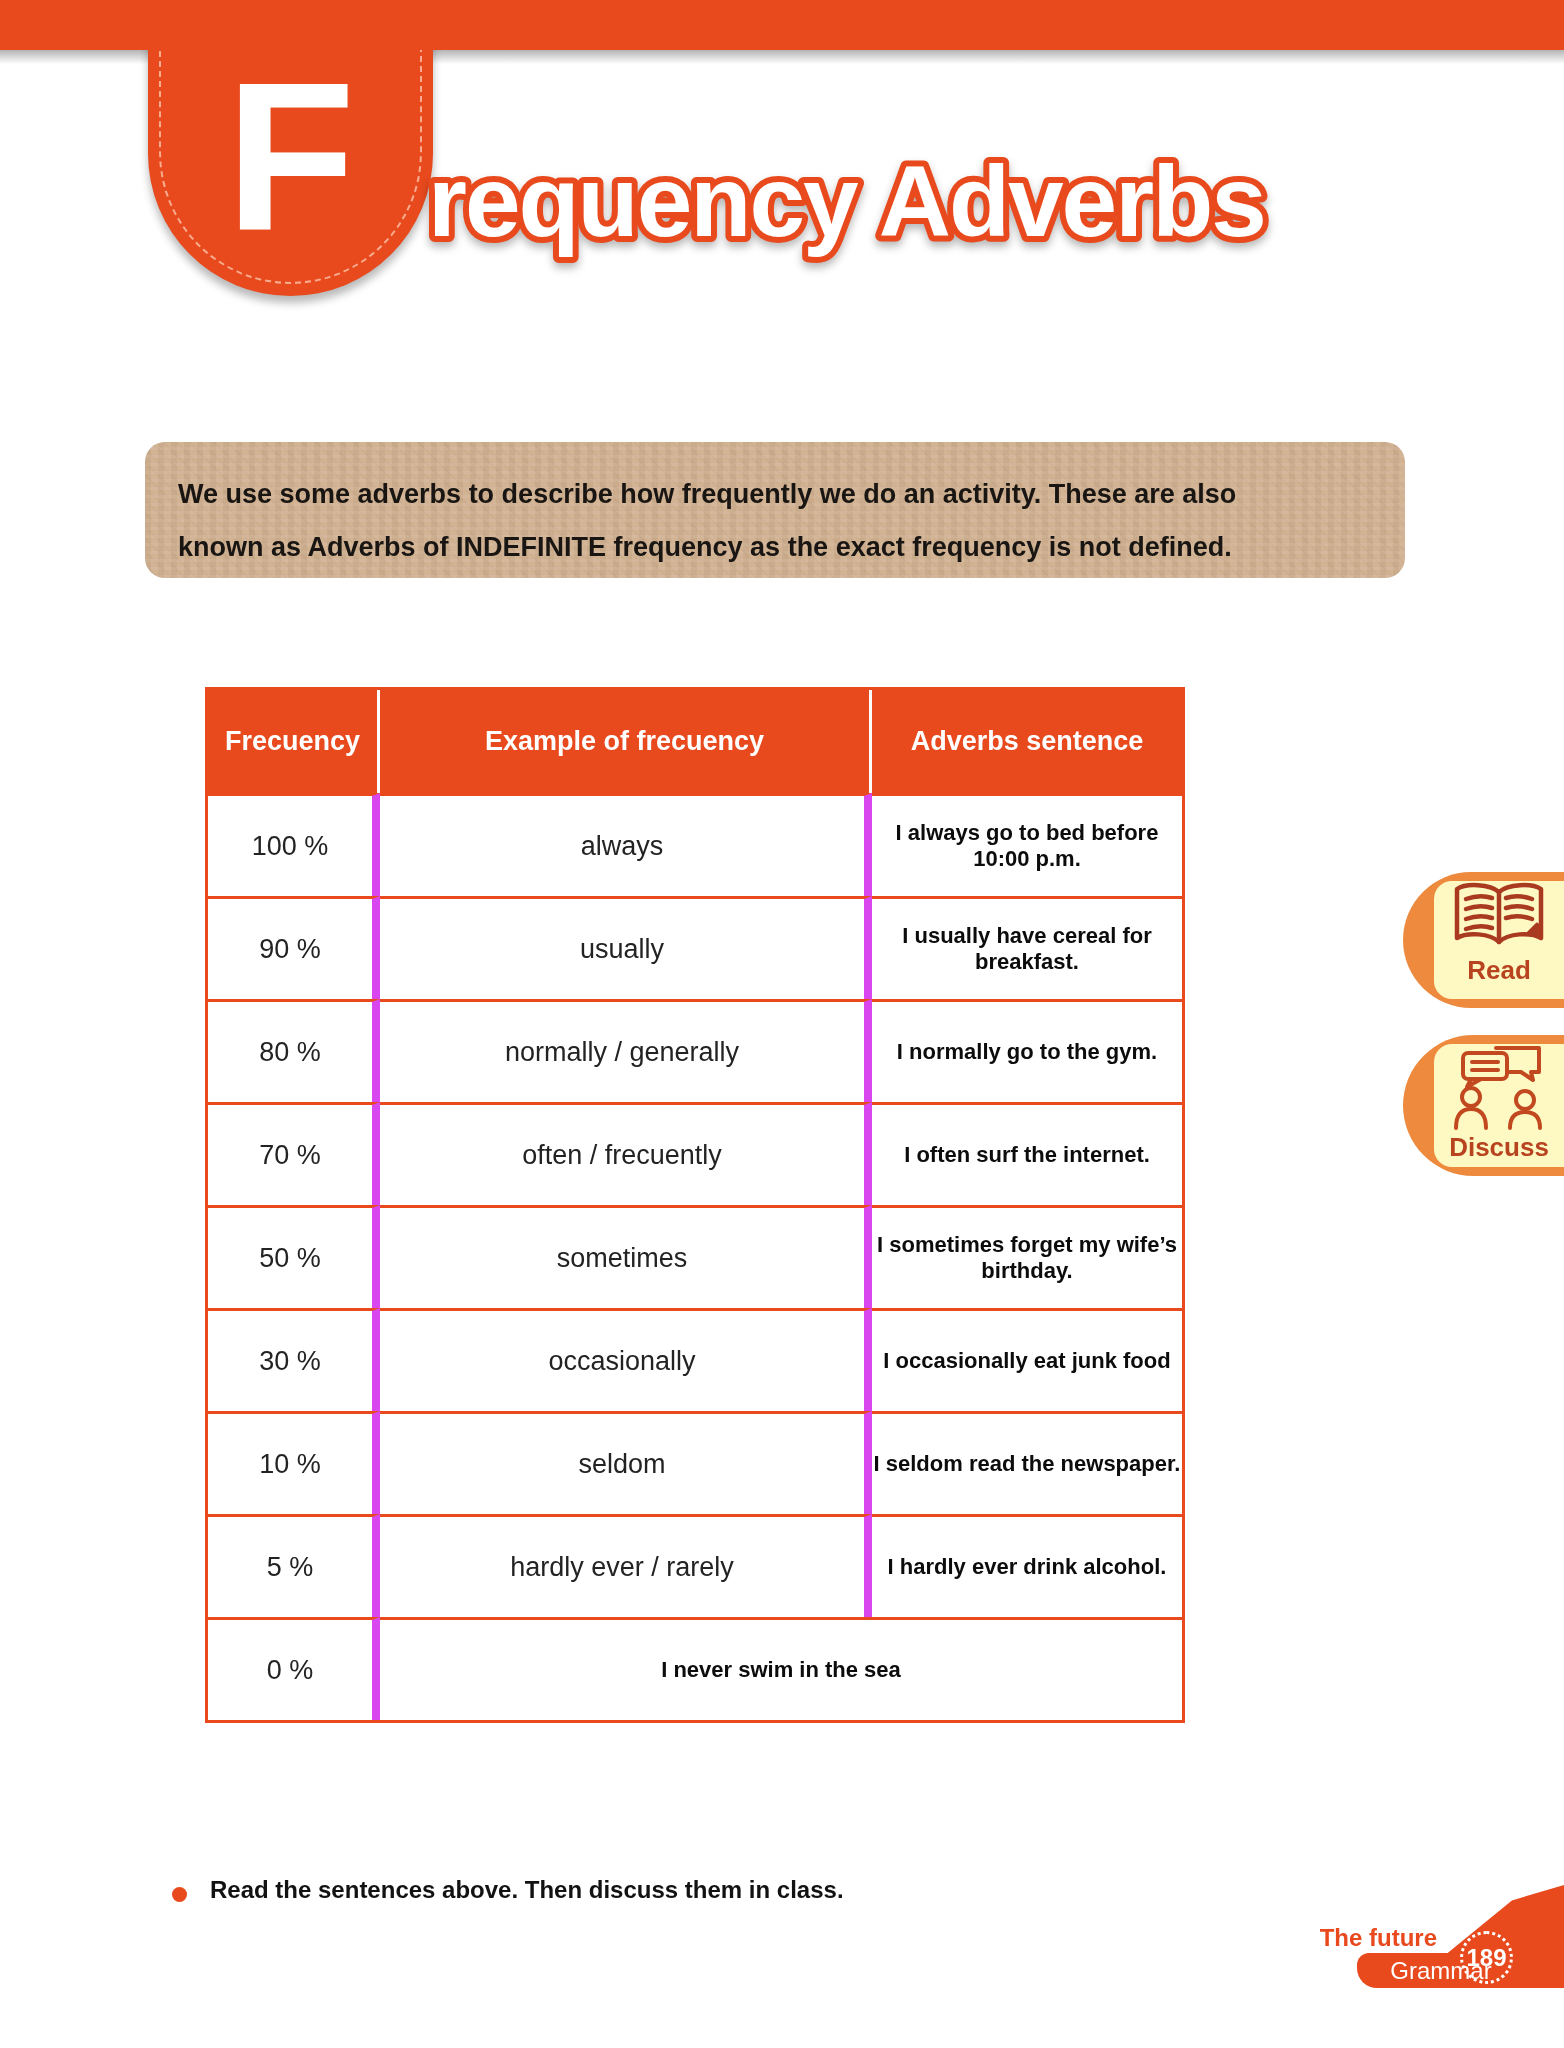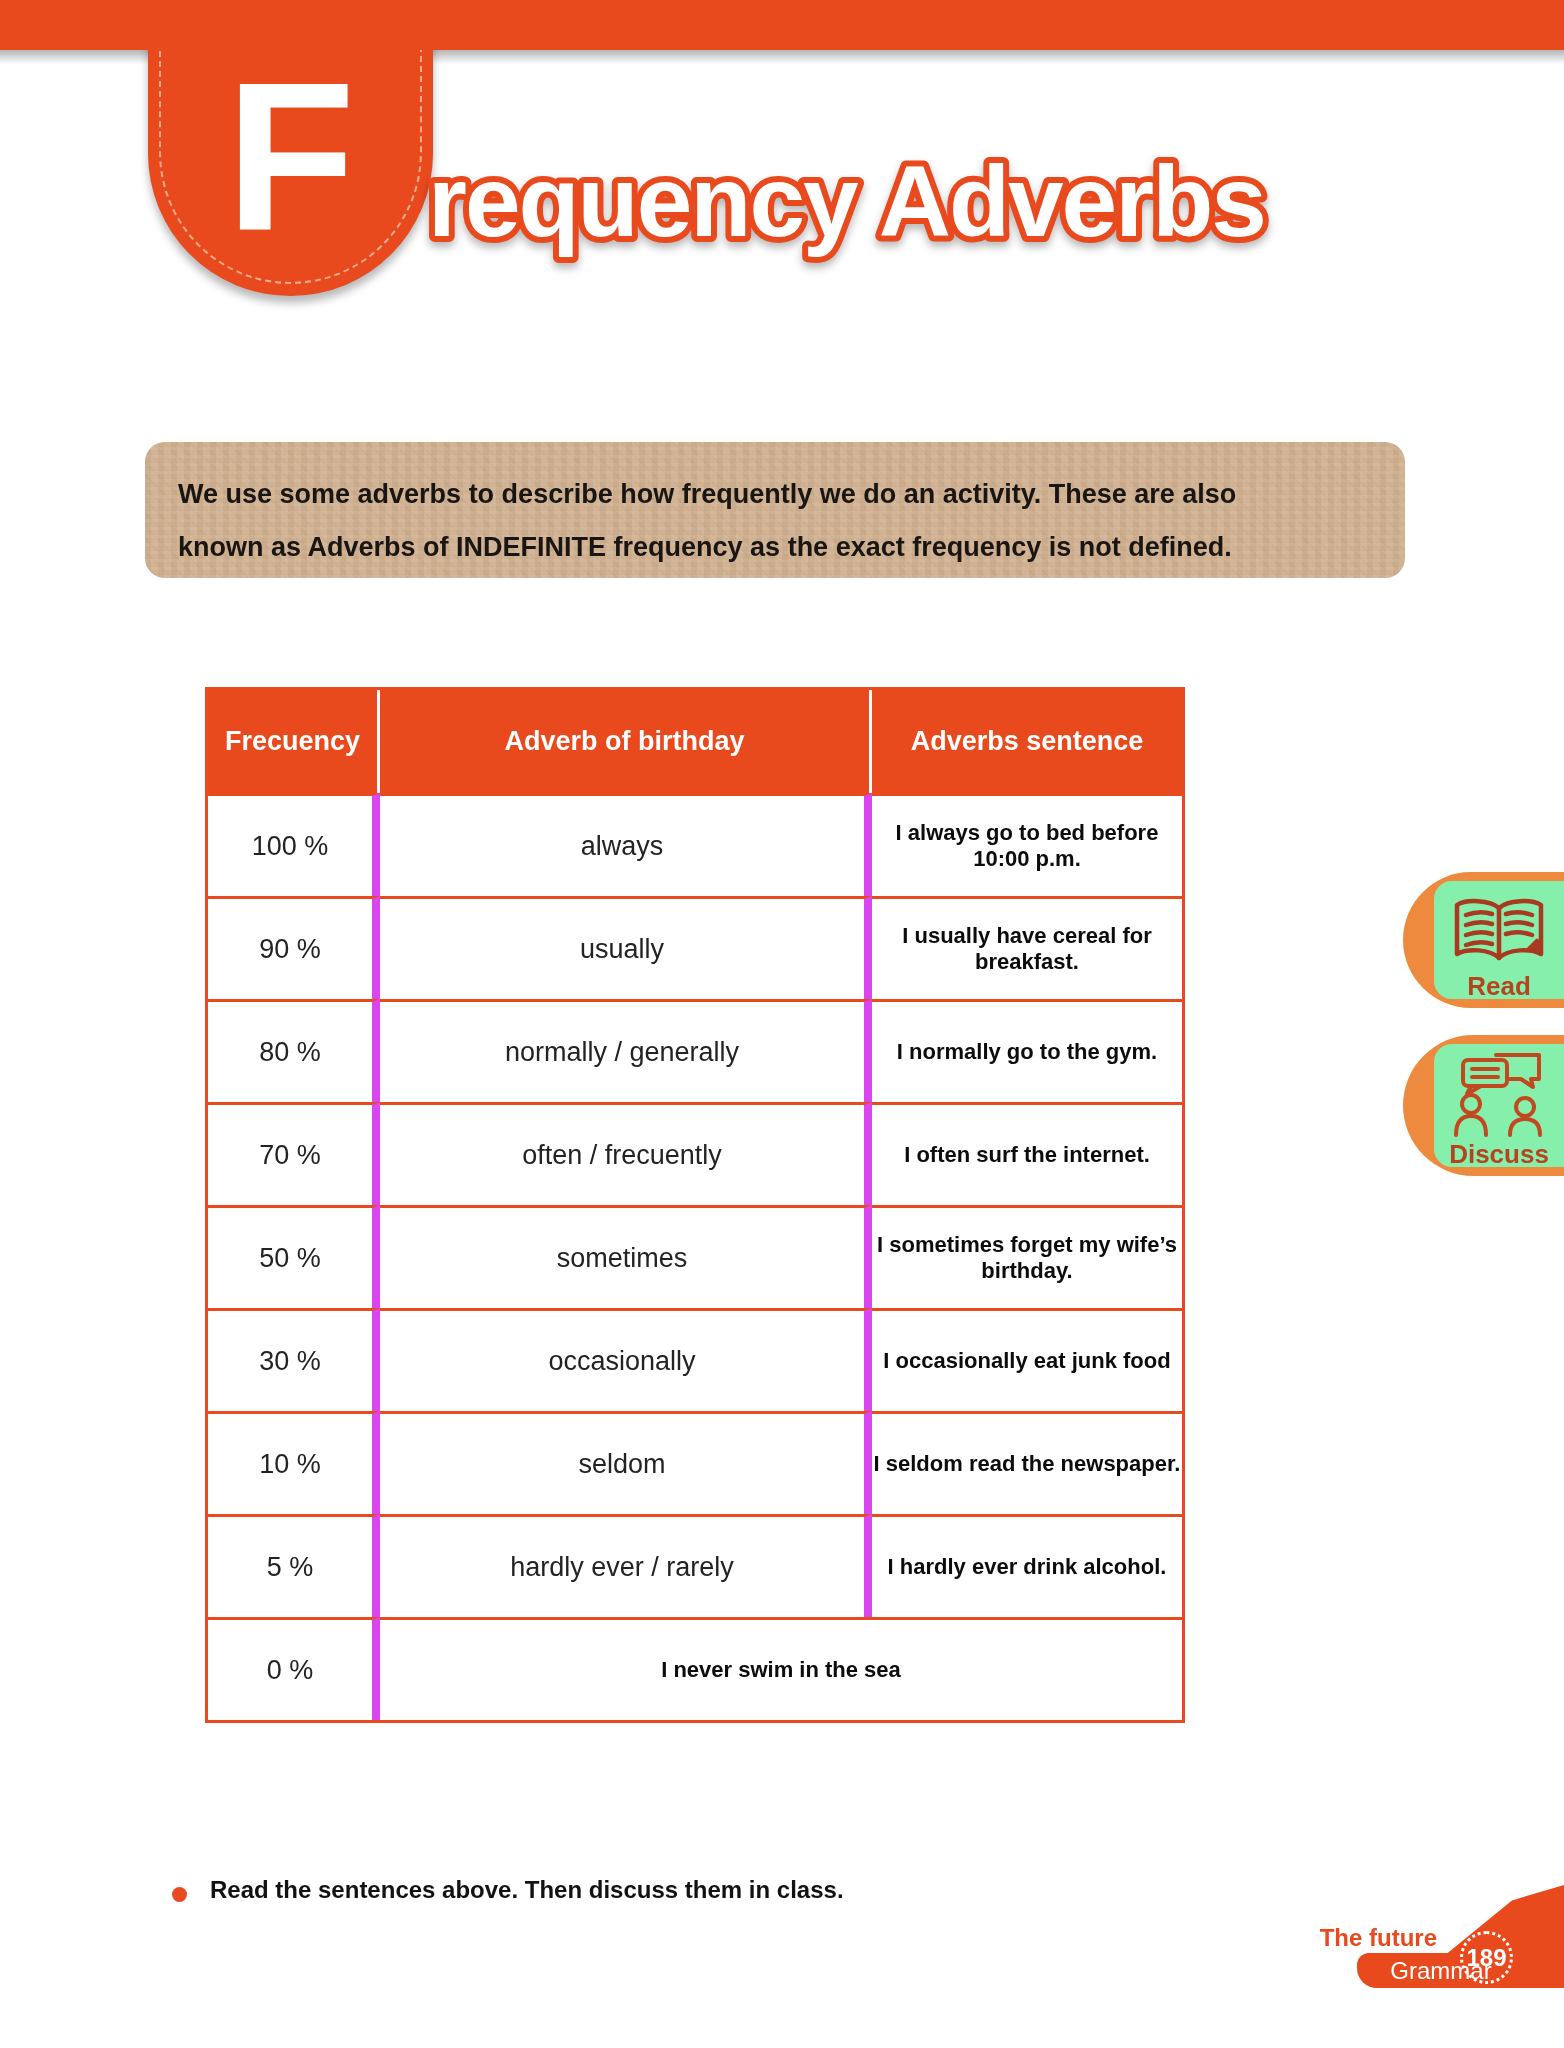--- a/index.html
+++ b/index.html
@@ -68,22 +68,22 @@
 
   
   .side-btn {
     position:absolute; left:1403px; width:161px;
     background:#EE8A3D; border-radius:72px 0 0 72px; z-index:2;
   }
   .side-btn.read { top:872px; height:136px; }
   .side-btn.discuss { top:1035px; height:141px; }
   .side-inner {
     position:absolute; left:31px; top:9px; right:0; bottom:9px;
-    background:#86efac; border-radius:18px 0 0 18px;
-    display:flex; flex-direction:column; align-items:center; justify-content:flex-end;
+    background:#fef9c3; border-radius:18px 0 0 18px;
+    display:flex; flex-direction:column; align-items:center; justify-content:flex-start;
   }
   .side-label { color:#B8431F; font-weight:bold; font-size:26px; line-height:1; margin-top:4px; }
   .icon-svg { display:block; }
 
   
   .bullet-dot { position:absolute; left:172px; top:1887px; width:15px; height:15px;
     border-radius:50%; background:#E8491D; }
   .bullet-text { position:absolute; left:210px; top:1876px; font-size:24px;
     font-weight:bold; color:#121212; white-space:nowrap; }
 
@@ -118,21 +118,21 @@
   </svg>
 
   <div class="intro">
     <div class="line">We use some adverbs to describe how frequently we do an activity. These are also</div>
     <div class="line">known as Adverbs of INDEFINITE frequency as the exact frequency is not defined.</div>
   </div>
 
   <div class="freq-table">
     <div class="t-row">
       <div class="cell th c1">Frecuency</div>
-      <div class="cell th c2">Adverb of birthday</div>
+      <div class="cell th c2">Example of frecuency</div>
       <div class="cell th c3">Adverbs sentence</div>
     </div>
 
     <div class="t-row">
       <div class="cell td c1">100 %</div>
       <div class="cell td c2">always</div>
       <div class="cell td c3">I always go to bed before 10:00 p.m.</div>
     </div>
     <div class="t-row">
       <div class="cell td c1">90 %</div>

